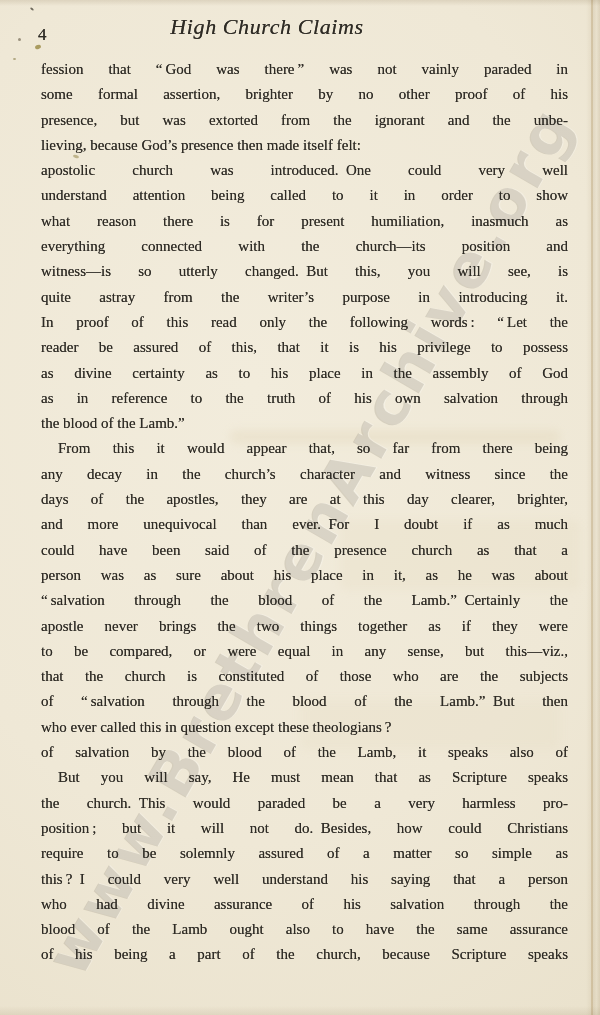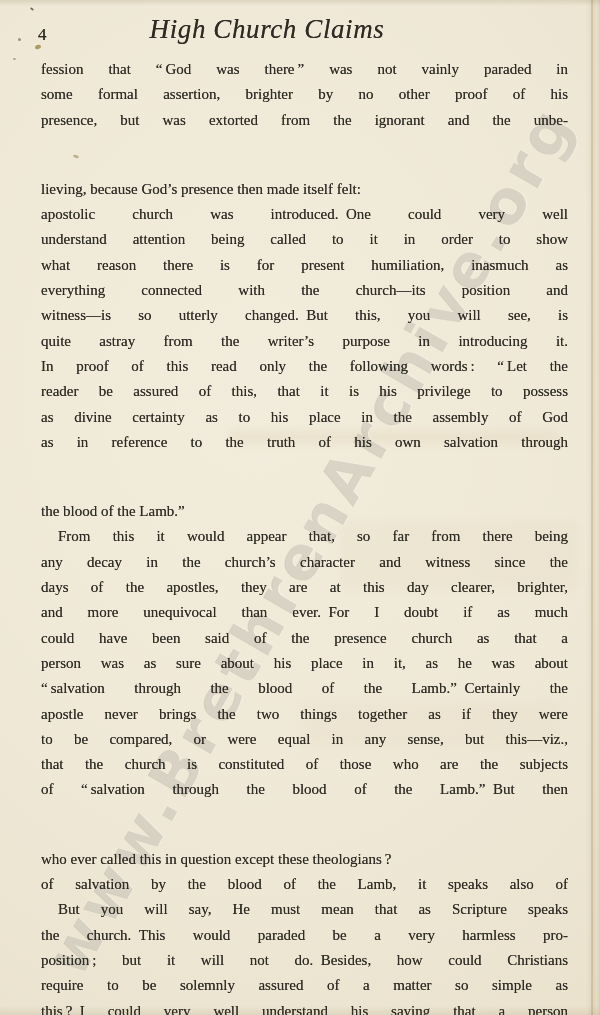--- a/index.html
+++ b/index.html
@@ -25,34 +25,34 @@
     text-shadow:1px 1px 0 rgba(255,255,255,0.25);
     z-index:2;
   }
   
   .folio{
     position:absolute;left:38px;top:25px;font-size:17px;z-index:3;
     text-shadow:0 0 .5px rgba(40,38,32,.8);
   }
   .running-title{
     position:absolute;left:267px;top:14px;transform:translateX(-50%);
-    font-style:italic;font-size:27px;letter-spacing:.6px;white-space:nowrap;z-index:3;
+    font-style:italic;font-size:22px;letter-spacing:.6px;white-space:nowrap;z-index:3;
     text-shadow:0 0 .5px rgba(40,38,32,.8);
   }
   .text-block{
     position:absolute;left:41px;top:57px;width:527px;z-index:3;
     font-size:15px;line-height:25.3px;
     text-shadow:0 0 .5px rgba(46,43,37,.75);
   }
   .line{
     white-space:pre-wrap;
     text-align:justify;
     text-align-last:justify;
   }
-  .line.endpara{text-align-last:left;margin-top:44px;}
+  .line.endpara{text-align-last:left;}
   .line.indent{text-indent:17px;}
   
   .speck{position:absolute;border-radius:50%;z-index:4;}
   .s1{left:30px;top:8px;width:4px;height:2px;background:#6f6a5e;transform:rotate(40deg);}
   .s2{left:18px;top:38px;width:3px;height:3px;background:#9a917d;}
   .s3{left:35px;top:45px;width:6px;height:4px;background:#aa9c60;transform:rotate(-20deg);}
   .s4{left:13px;top:58px;width:3px;height:2px;background:#b0a781;}
   .s5{left:73px;top:155px;width:6px;height:3px;background:#b3a678;transform:rotate(15deg);opacity:.8;}
   
   .edge-right{position:absolute;right:0;top:0;width:14px;height:100%;z-index:5;

